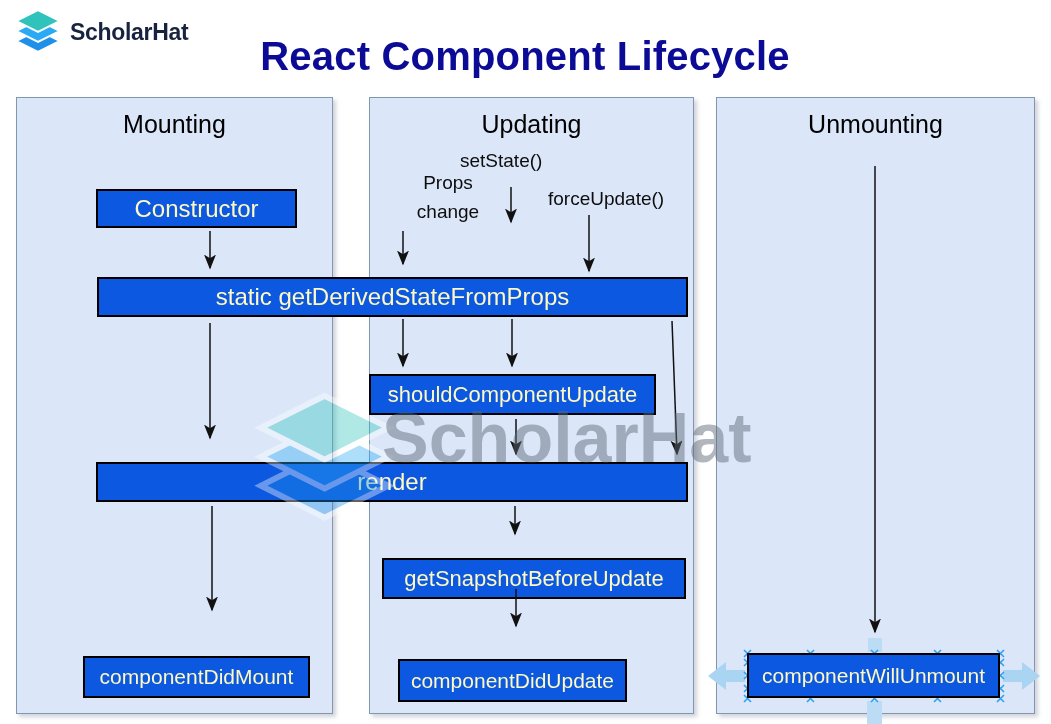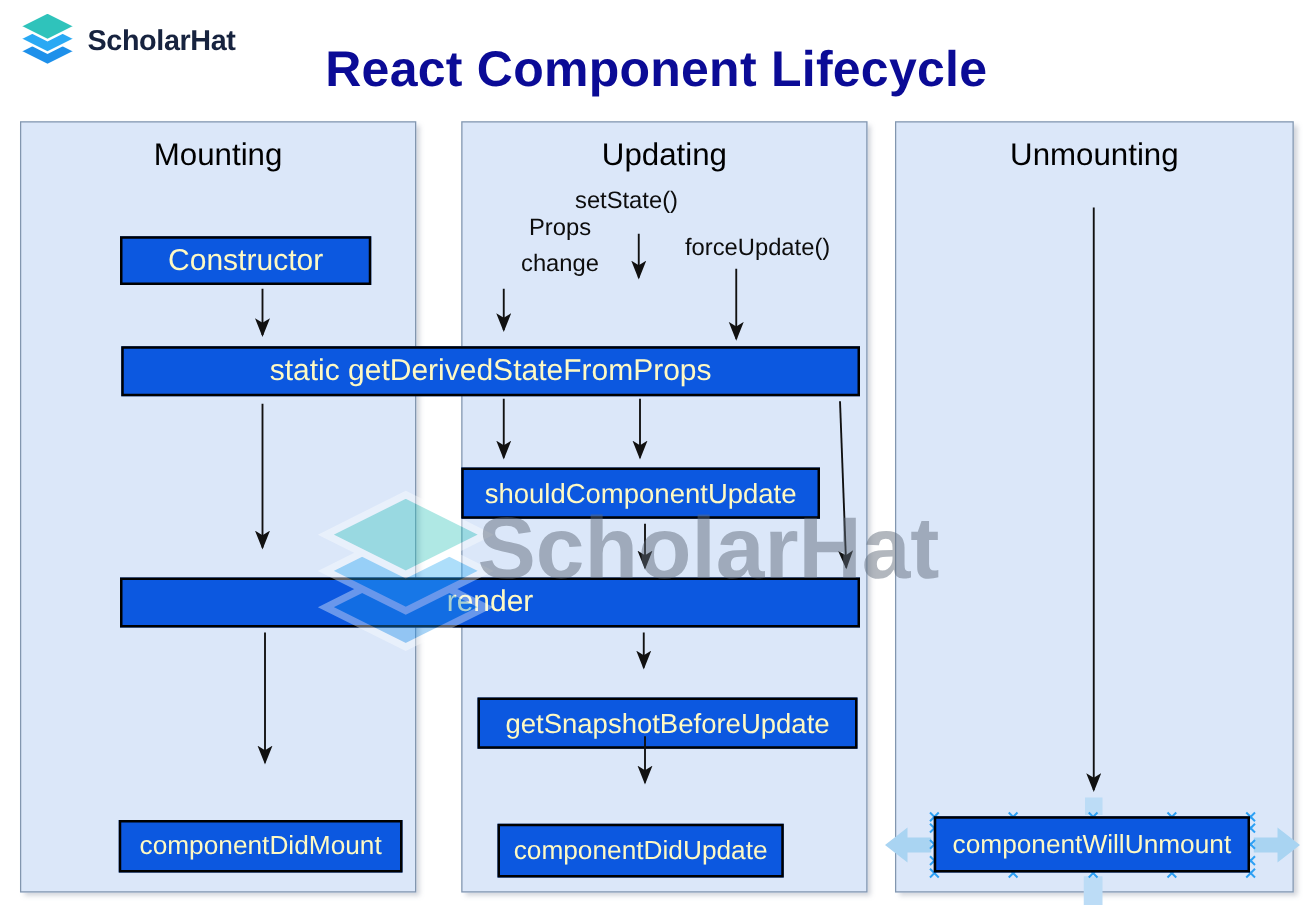--- a/index.html
+++ b/index.html
@@ -22,21 +22,21 @@
                  font-size:25px; font-weight:normal; color:#000000; }
 
   
   .pbox { position:absolute; background:#0c58e0; border:2px solid #000000; color:#fef9c3;
           display:flex; align-items:center; justify-content:center; white-space:nowrap; }
   .box-constructor { left:96px;  top:189px; width:201px; height:39px; font-size:24px; }
   .box-gdsfp       { left:97px;  top:277px; width:591px; height:40px; font-size:24px; z-index:4; }
   .box-scu         { left:369px; top:374px; width:287px; height:41px; font-size:22px; }
   .box-render      { left:96px;  top:462px; width:592px; height:40px; font-size:24px; z-index:4; }
   .box-gsbu        { left:370px; top:558px; width:304px; height:41px; font-size:22px;margin-left:12px; }
-  .box-cdm         { left:83px;  top:656px; width:227px; height:42px; font-size:21px;margin-left:12px; }
+  .box-cdm         { left:83px;  top:656px; width:227px; height:42px; font-size:21px; }
   .box-cdu         { left:398px; top:659px; width:229px; height:43px; font-size:21px; }
   .box-cwu         { left:747px; top:653px; width:253px; height:45px; font-size:21px; z-index:6; }
 
   
   .flabel { position:absolute; color:#0d0d0d; font-size:19px; white-space:nowrap; z-index:3; }
   .lbl-setstate    { left:460px; top:150px; }
   .lbl-props       { left:368px; top:168px; width:72px; text-align:center; line-height:29px; }
   .lbl-forceupdate { left:548px; top:188px; }
 
   

